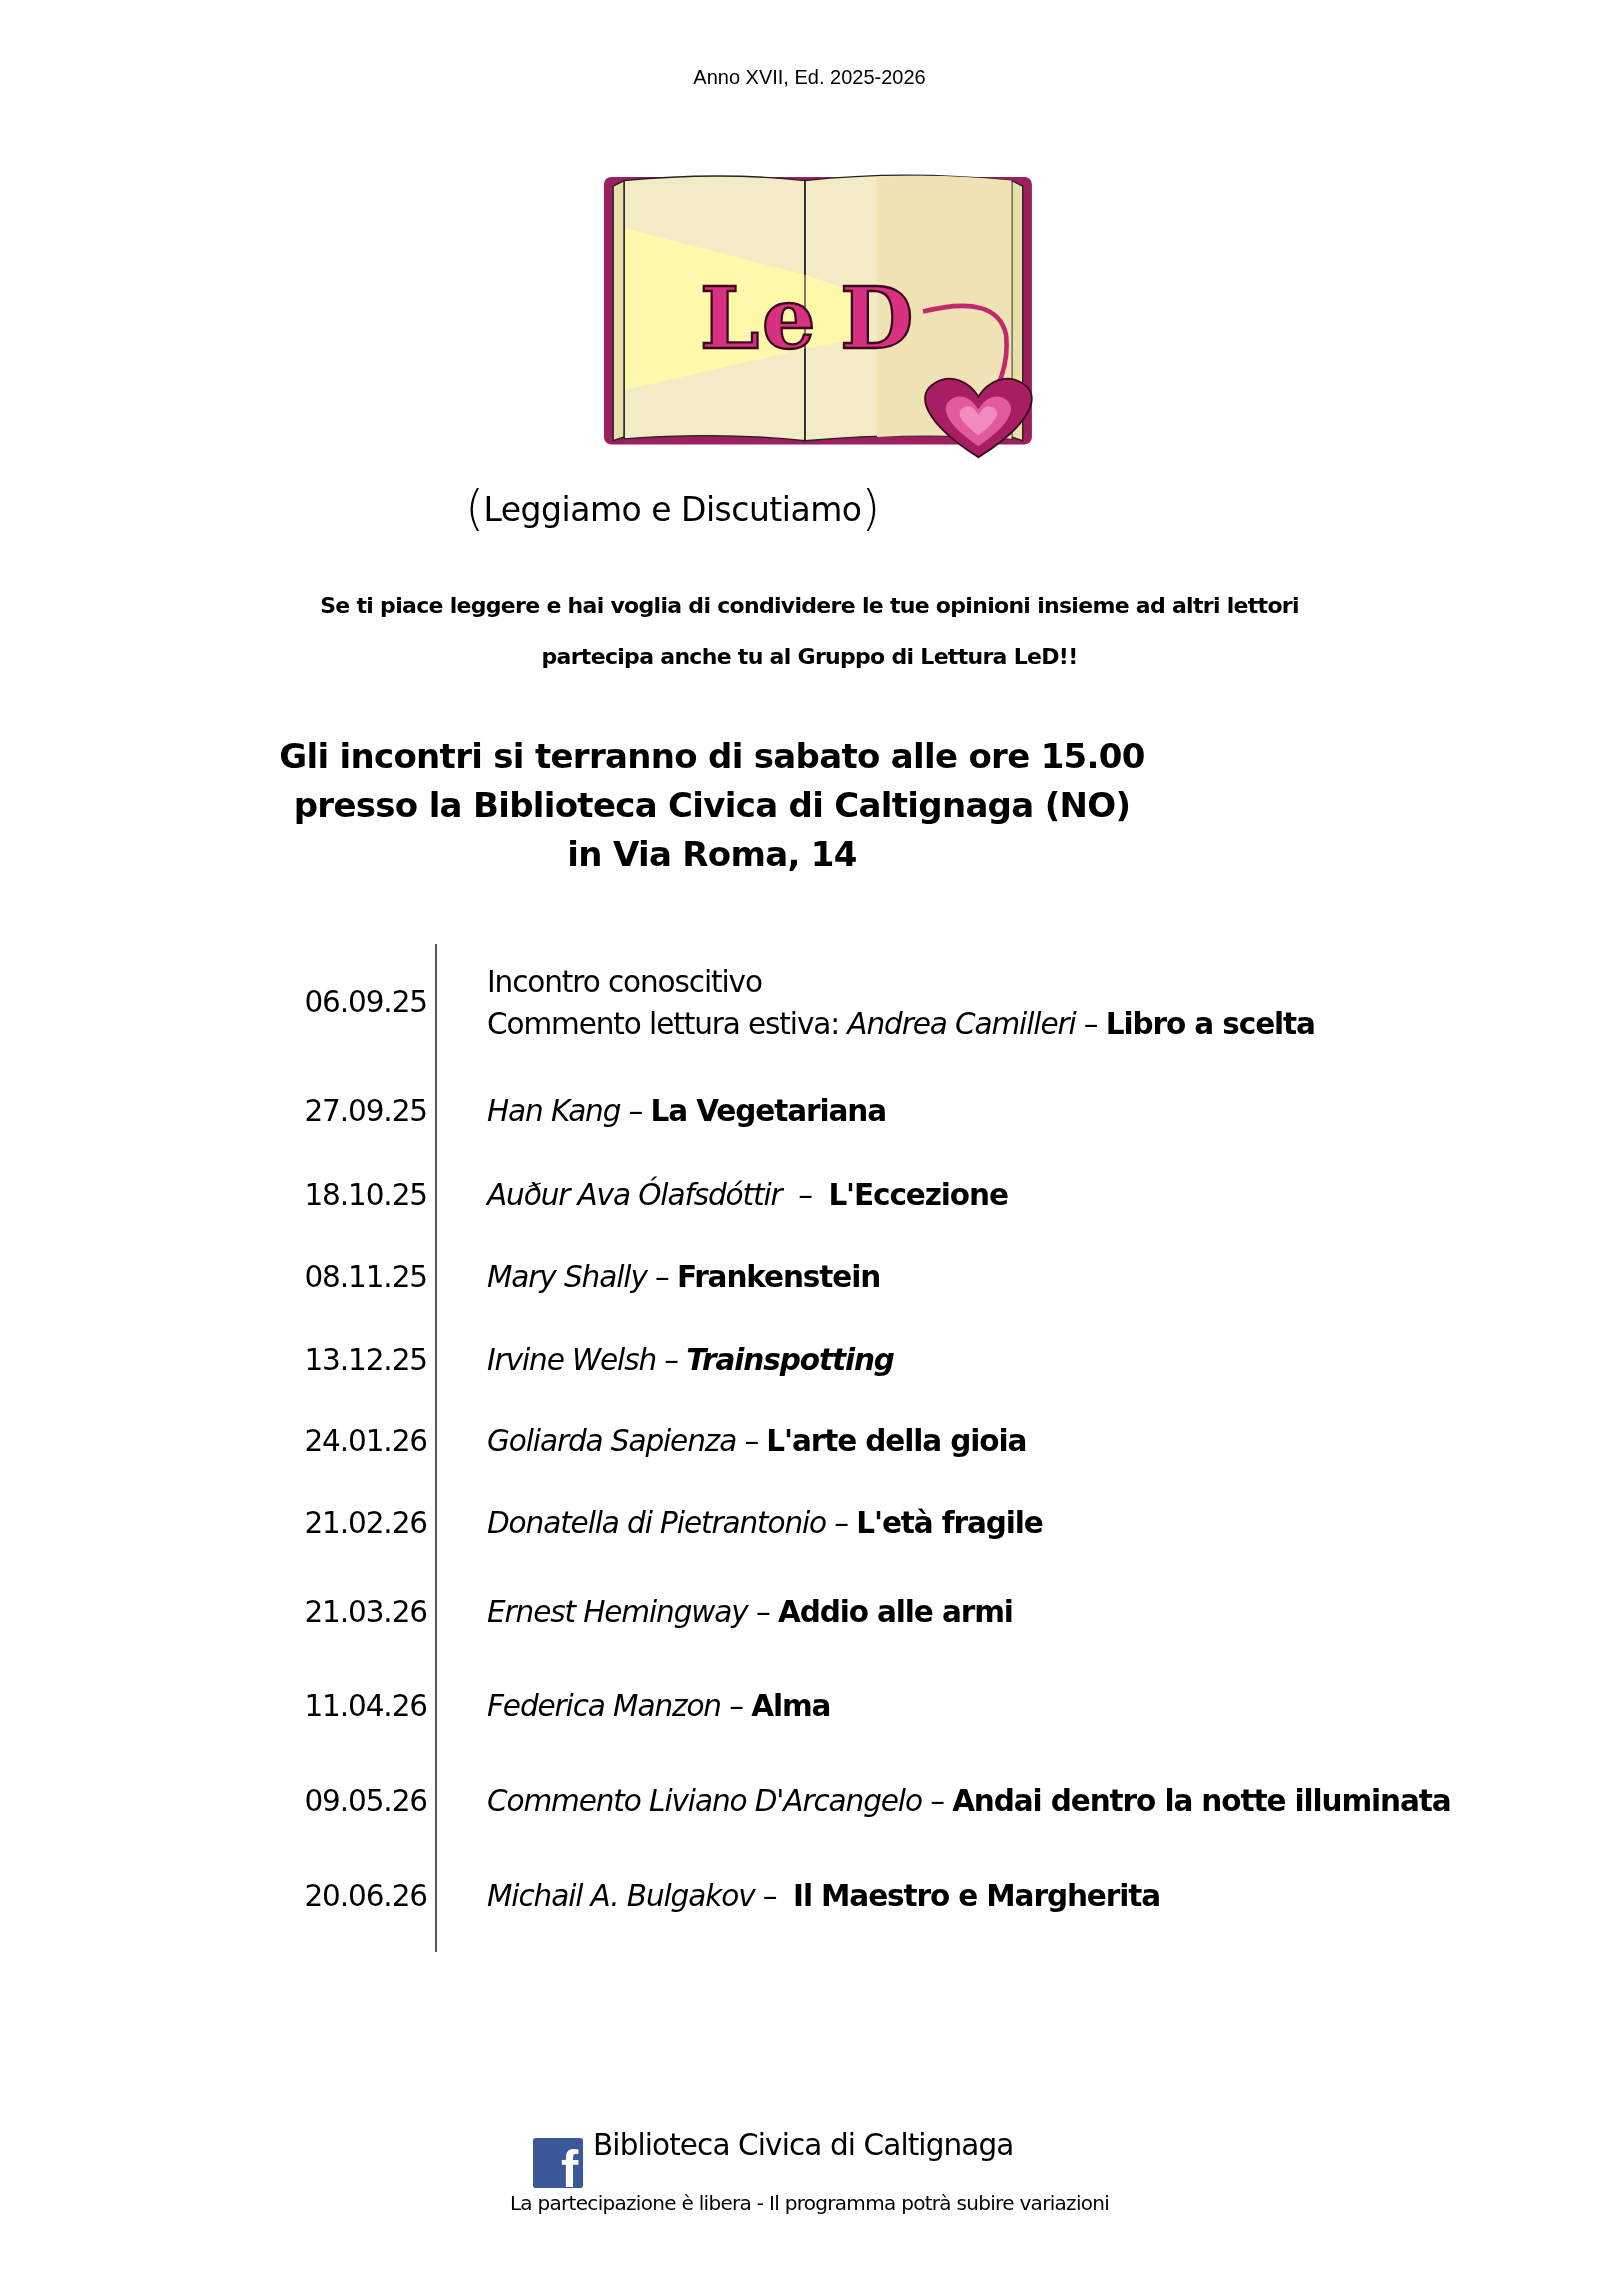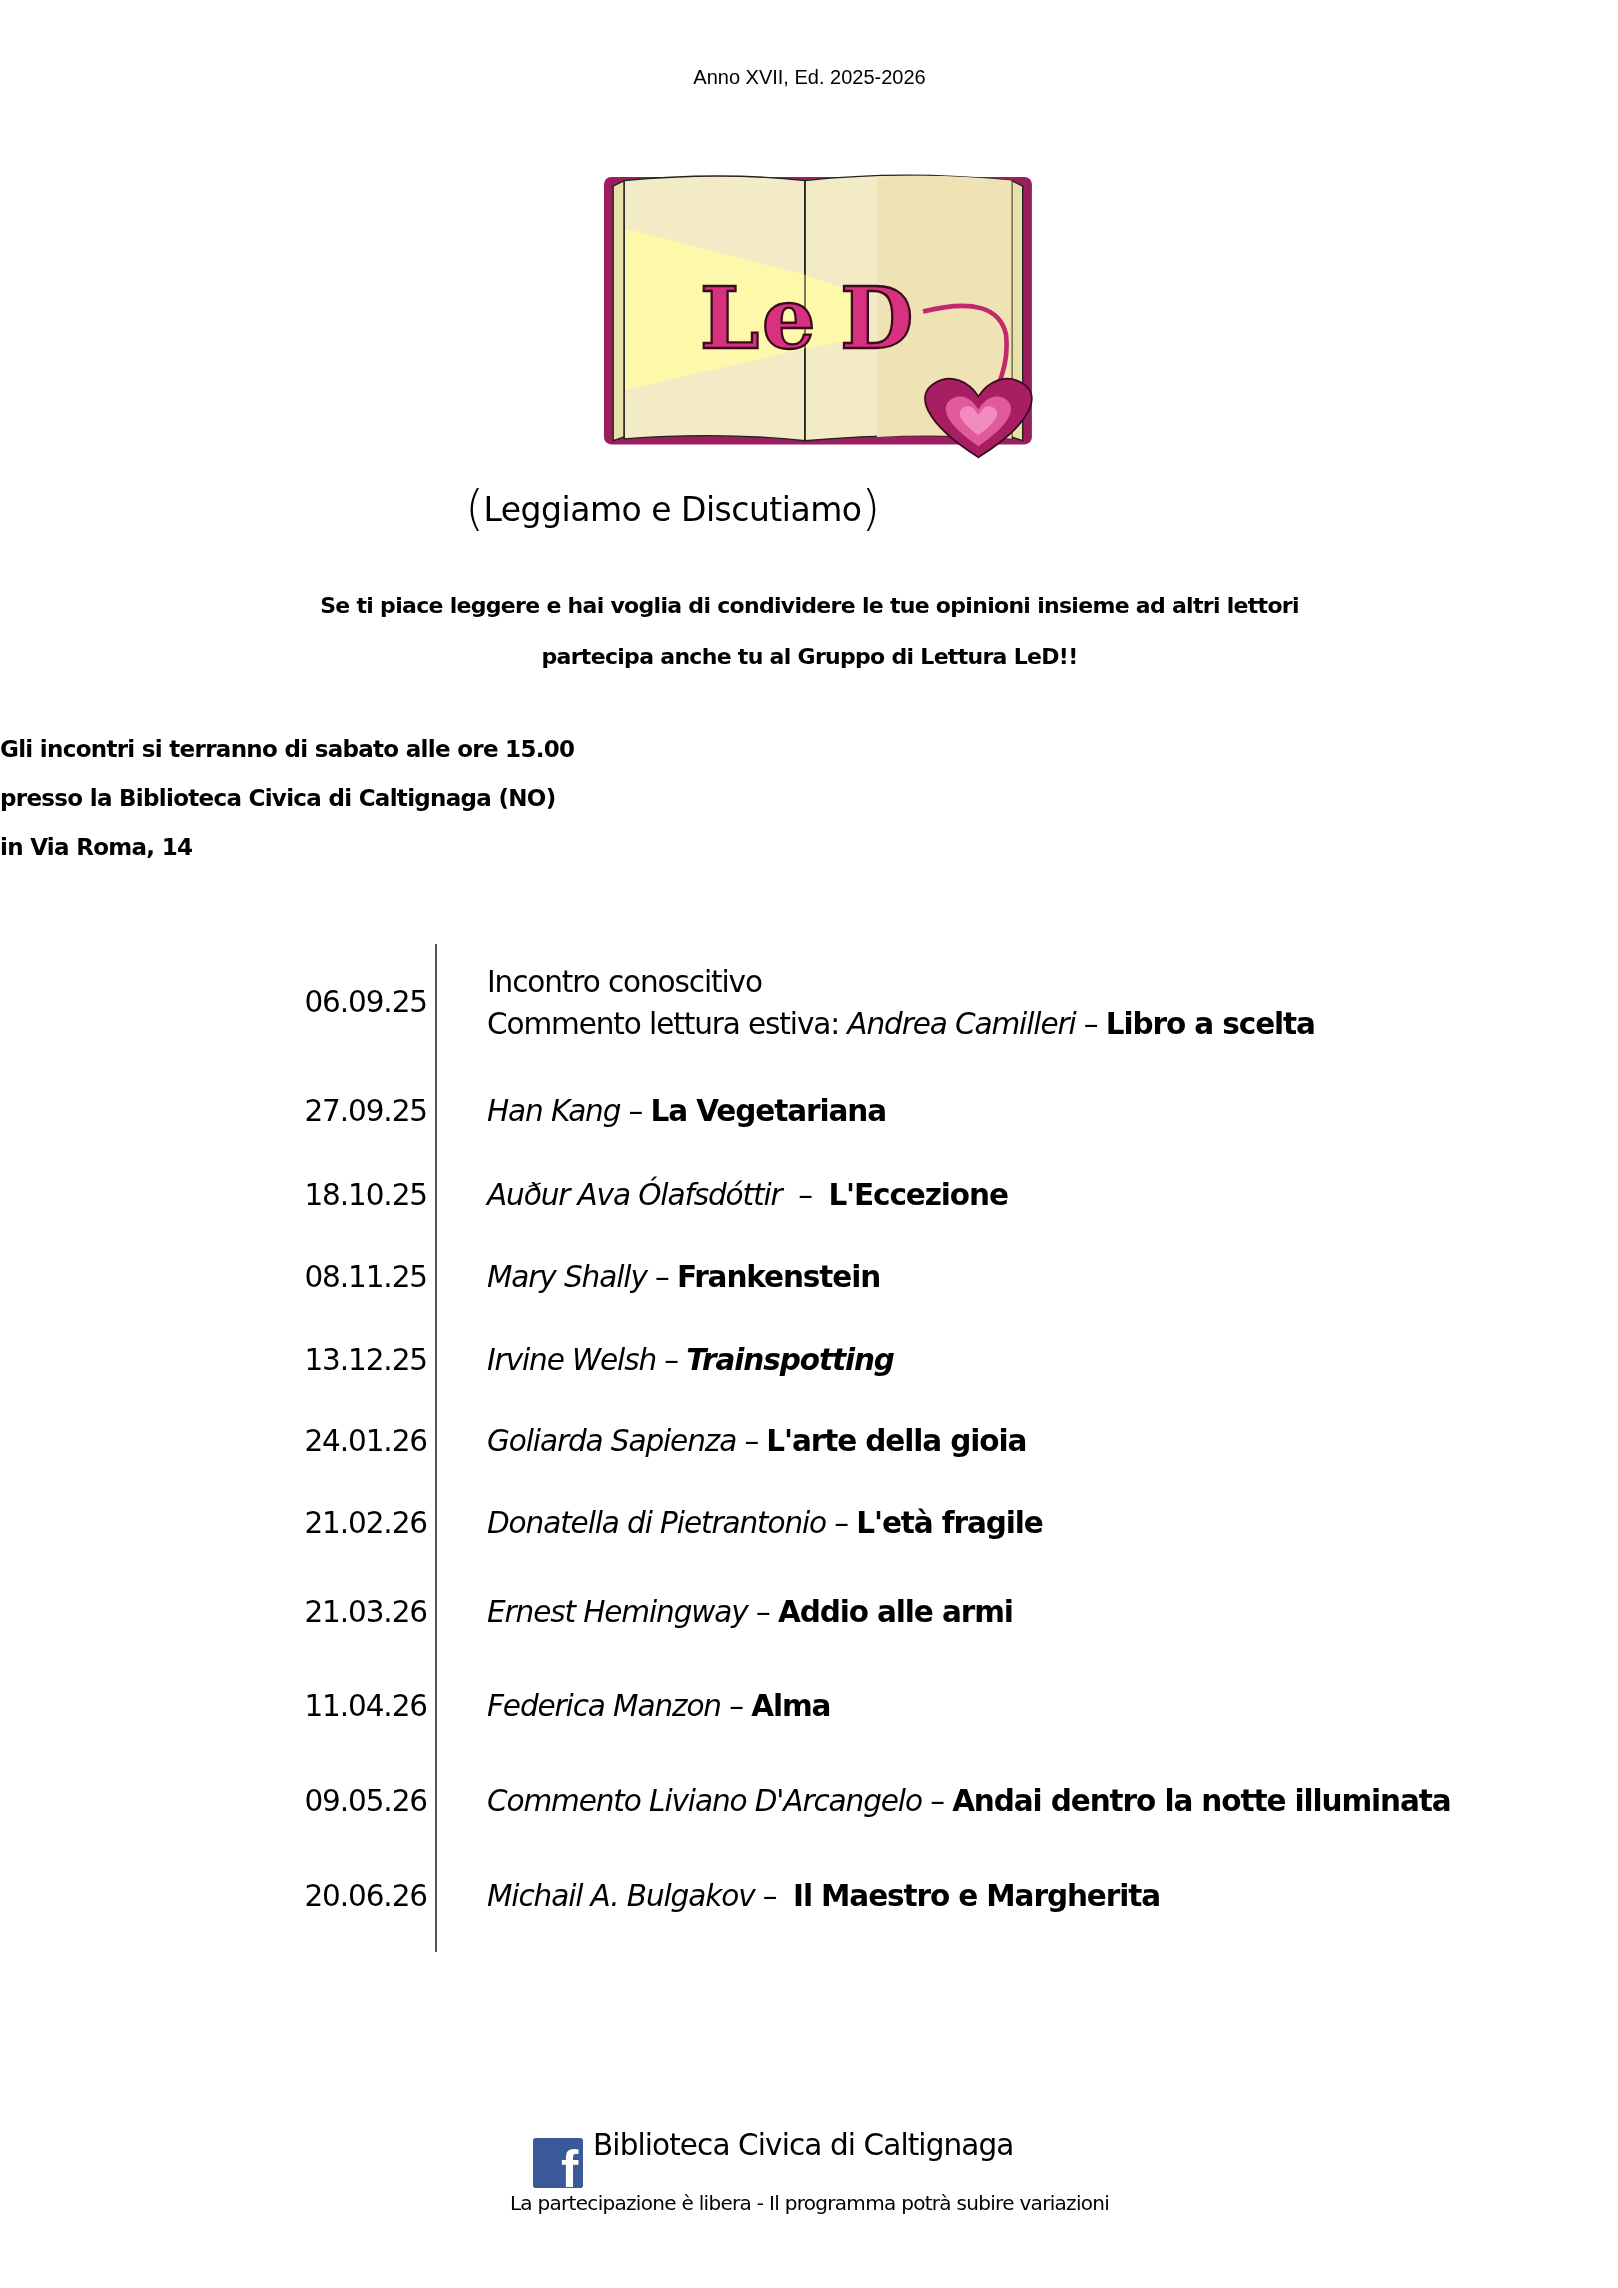--- a/index.html
+++ b/index.html
@@ -9,22 +9,22 @@
   .header-edition { left:0; width:1619px; top:66px; text-align:center;
          font-family:"Liberation Sans", sans-serif; font-size:20px; }
   .logo { left:591px; top:164px; width:452px; height:309px; }
   .subtitle { left:0; width:1345px; top:480px; text-align:center;
          font-family:"DejaVu Sans", sans-serif; font-size:33px; letter-spacing:-0.5px; }
   .subtitle .paren { font-size:48px; font-weight:200; vertical-align:-3.7px; }
   .intro { left:0; width:1619px; text-align:center; font-family:"DejaVu Sans", sans-serif;
          font-size:22px; letter-spacing:-0.7px;font-weight:bold; }
   .intro1 { top:593px; }
   .intro2 { top:644px; }
-  .meet { left:0; width:1424px; font-family:"DejaVu Sans", sans-serif;
-         font-weight:bold; font-size:23px; letter-spacing:-0.7px; }
+  .meet { left:0; width:1424px; text-align:center; font-family:"DejaVu Sans", sans-serif;
+         font-weight:bold; font-size:34px; letter-spacing:-0.7px; }
   .meet1 { top:736px; } .meet2 { top:785px; } .meet3 { top:834px; }
   .vline { left:435px; top:944px; width:1.8px; height:1008px; background:#555; }
   .row { left:0; width:1619px; height:46px; }
   .date { position:absolute; right:1192px; font-family:"DejaVu Sans", sans-serif;
          font-size:29.5px; letter-spacing:-1.1px; white-space:nowrap; }
   .entry { position:absolute; left:447px; font-family:"DejaVu Sans", sans-serif;
          font-size:29.5px; letter-spacing:-1.1px; white-space:nowrap;margin-left:40px; }
   .entry i { font-style:italic; }
   .entry b { font-weight:bold; }
   .fb-icon { left:533px; top:2138px; width:50px; height:50px; background:#3b5998;

